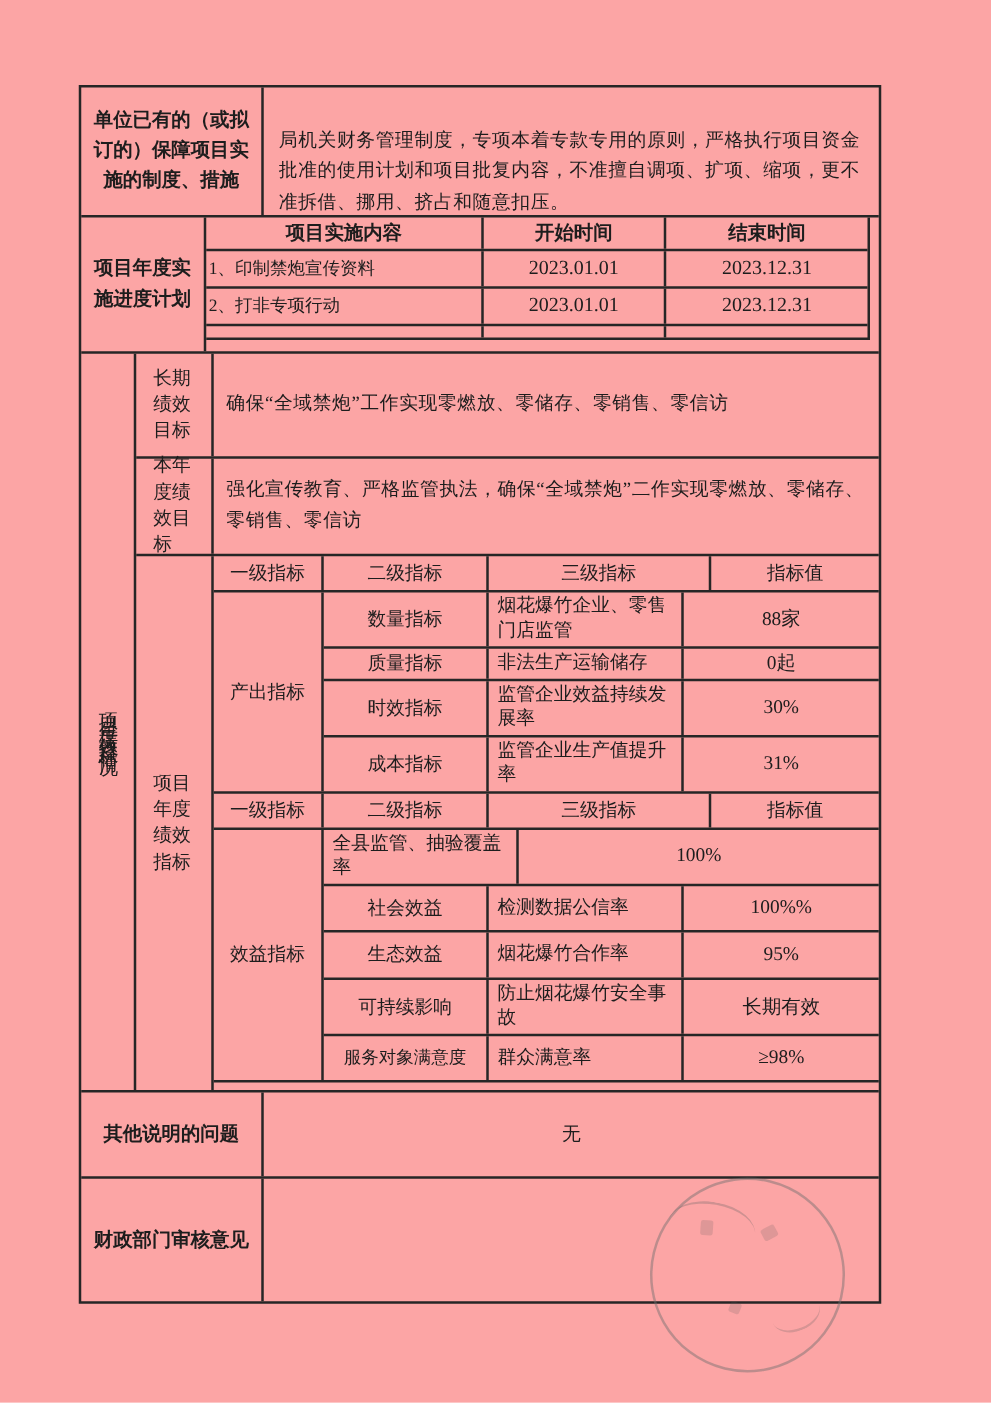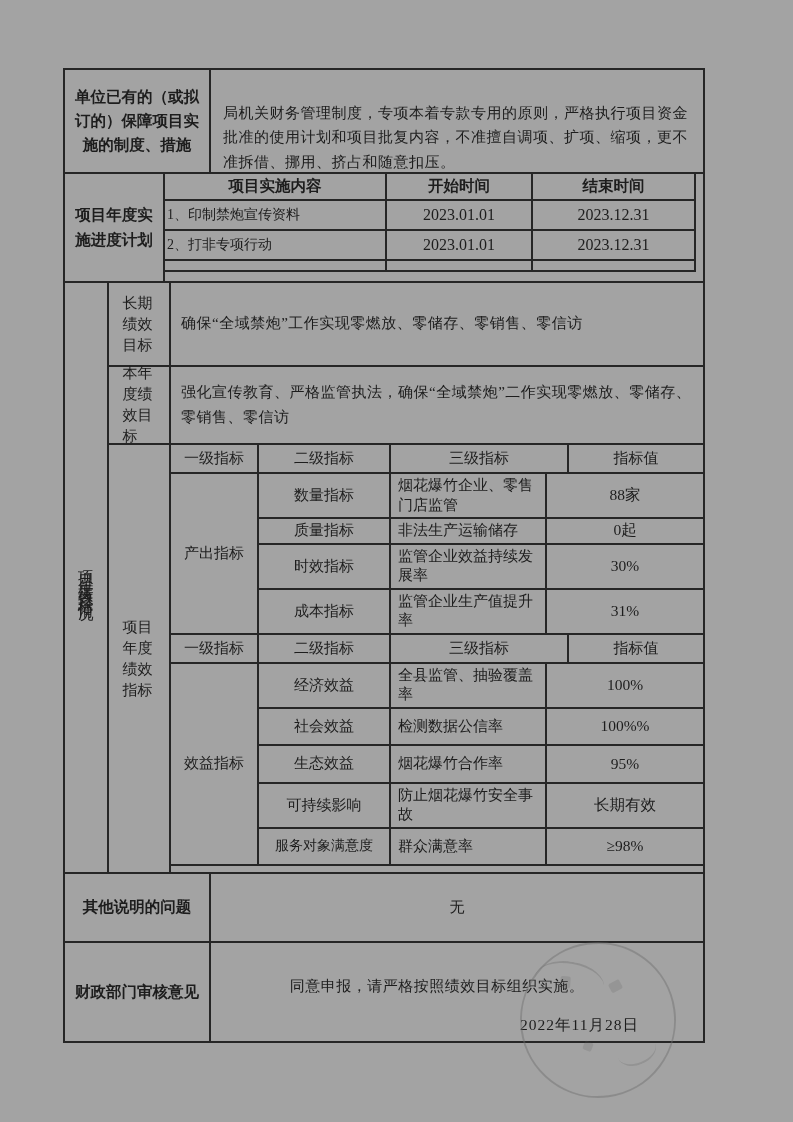--- a/index.html
+++ b/index.html
@@ -3,21 +3,21 @@
 <meta charset="utf-8">
 <style>
   * { margin:0; padding:0; box-sizing:border-box; }
   html,body { width:793px; height:1122px; background:#ffffff; }
   body {
     font-family:"Liberation Serif","DejaVu Serif",serif;
     color:#1d1d1d;
     position:relative;
     overflow:hidden;
   }
-  .page { position:absolute; inset:0; background:#a3a3a3; }
+  .page { position:absolute; inset:0; background:#fca5a5; }
 
   .doc-table {
     position:absolute; left:63px; top:68px; width:642px; height:975px;
     border:2px solid #262626;
     display:flex; flex-direction:column;
     font-size:15px;
   }
   .sec { display:flex; border-bottom:2px solid #262626; }
   .sec:last-child { border-bottom:none; }
 
@@ -223,21 +223,20 @@
               <div class="ih1">一级指标</div>
               <div class="ih2">二级指标</div>
               <div class="ih3">三级指标</div>
               <div class="ih4">指标值</div>
             </div>
 
             <div class="igroup igroup-b">
               <div class="igroup-l1">效益指标</div>
               <div class="igroup-rows">
                 <div class="irow">
-                  <div class="ic2">经济效益</div>
                   <div class="ic3">全县监管、抽验覆盖率</div>
                   <div class="ic4">100%</div>
                 </div>
                 <div class="irow">
                   <div class="ic2">社会效益</div>
                   <div class="ic3">检测数据公信率</div>
                   <div class="ic4">100%%</div>
                 </div>
                 <div class="irow">
                   <div class="ic2">生态效益</div>
@@ -262,24 +261,20 @@
       </div>
     </div>
 
     <div class="sec sec4">
       <div class="label-cell sec4-label hd">其他说明的问题</div>
       <div class="sec4-content">无</div>
     </div>
 
     <div class="sec sec5">
       <div class="label-cell sec5-label hd">财政部门审核意见</div>
-      <div class="sec5-content">
-        <div class="review-text">同意申报，请严格按照绩效目标组织实施。</div>
-        <div class="review-date">2022年11月28日</div>
-      </div>
     </div>
 
   </div>
 
   <div class="stamp">
     <div class="stamp-smudge1"></div>
     <div class="stamp-smudge2"></div>
     <div class="stamp-smudge3"></div>
   </div>
 </div>

